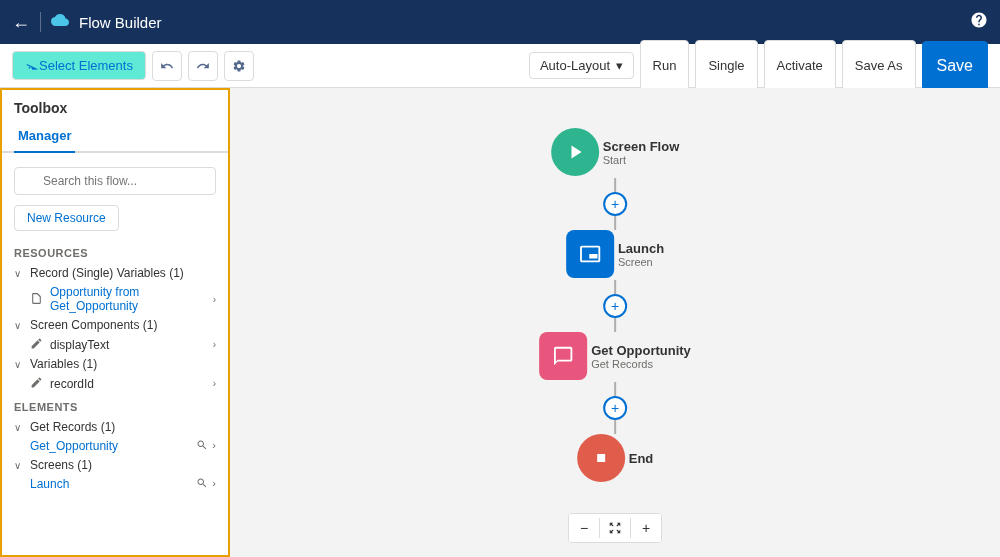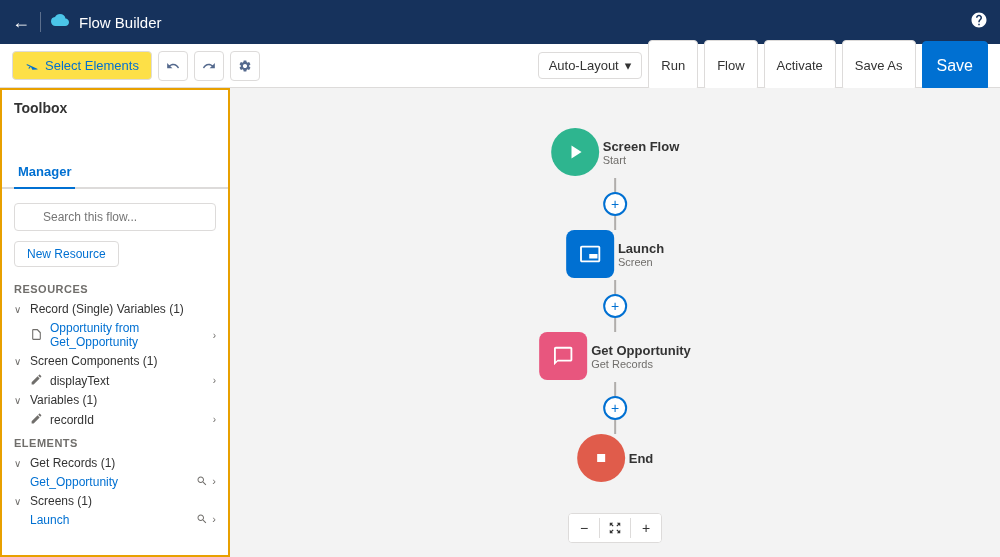--- a/index.html
+++ b/index.html
@@ -52,29 +52,28 @@
       gap: 6px;
       border-bottom: 1px solid #dddbda;
     }
     .toolbar-left {
       display: flex;
       align-items: center;
       gap: 6px;
       flex: 1;
     }
     .btn-select-elements {
-      background: #fde047;
+      background: #5eead4;
       border: 1px solid #dddbda;
       border-radius: 4px;
       padding: 5px 12px;
       font-size: 13px;
       cursor: pointer;
       display: flex;
       align-items: center;
-      gap: 6px;
       color: #0070d2;
       font-weight: 500;
     }
     .btn-select-elements .select-icon {
       color: #0070d2;
       font-size: 14px;
     }
     .toolbar-icon-btn {
       background: white;
       border: 1px solid #dddbda;
@@ -154,21 +153,20 @@
       padding: 0 12px;
     }
     .toolbox-tab {
       padding: 6px 4px 8px;
       font-size: 13px;
       font-weight: 600;
       color: #0070d2;
       border-bottom: 2px solid #0070d2;
       margin-bottom: -2px;
       cursor: pointer;
-      margin-top: 36px;
     }
     .toolbox-content {
       flex: 1;
       overflow-y: auto;
       padding: 8px 0;
     }
     .search-container {
       padding: 6px 12px;
     }
     .search-input {
@@ -459,21 +457,21 @@
           <path d="M19.14,12.94c0.04-0.3,0.06-0.61,0.06-0.94c0-0.32-0.02-0.64-0.07-0.94l2.03-1.58c0.18-0.14,0.23-0.41,0.12-0.61 l-1.92-3.32c-0.12-0.22-0.37-0.29-0.59-0.22l-2.39,0.96c-0.5-0.38-1.03-0.7-1.62-0.94L14.4,2.81c-0.04-0.24-0.24-0.41-0.48-0.41 h-3.84c-0.24,0-0.43,0.17-0.47,0.41L9.25,5.35C8.66,5.59,8.12,5.92,7.63,6.29L5.24,5.33c-0.22-0.08-0.47,0-0.59,0.22L2.74,8.87 C2.62,9.08,2.66,9.34,2.86,9.48l2.03,1.58C4.84,11.36,4.8,11.69,4.8,12s0.02,0.64,0.07,0.94l-2.03,1.58 c-0.18,0.14-0.23,0.41-0.12,0.61l1.92,3.32c0.12,0.22,0.37,0.29,0.59,0.22l2.39-0.96c0.5,0.38,1.03,0.7,1.62,0.94l0.36,2.54 c0.05,0.24,0.24,0.41,0.48,0.41h3.84c0.24,0,0.44-0.17,0.47-0.41l0.36-2.54c0.59-0.24,1.13-0.56,1.62-0.94l2.39,0.96 c0.22,0.08,0.47,0,0.59-0.22l1.92-3.32c0.12-0.22,0.07-0.47-0.12-0.61L19.14,12.94z M12,15.6c-1.98,0-3.6-1.62-3.6-3.6 s1.62-3.6,3.6-3.6s3.6,1.62,3.6,3.6S13.98,15.6,12,15.6z"></path>
         </svg>
     </button>
   </div>
   <div class="toolbar-right">
     <button class="auto-layout-btn">
       <span>Auto-Layout</span>
       <span>▾</span>
     </button>
     <button class="btn-run">Run</button>
-    <button class="btn-debug">Flow</button>
+    <button class="btn-debug">Single</button>
     <button class="btn-activate">Activate</button>
     <button class="btn-save-as">Save As</button>
     <button class="btn-save">Save</button>
   </div>
 </div>
 
 <div class="main">
 
   <div class="toolbox">
     <div class="toolbox-title">Toolbox</div>

